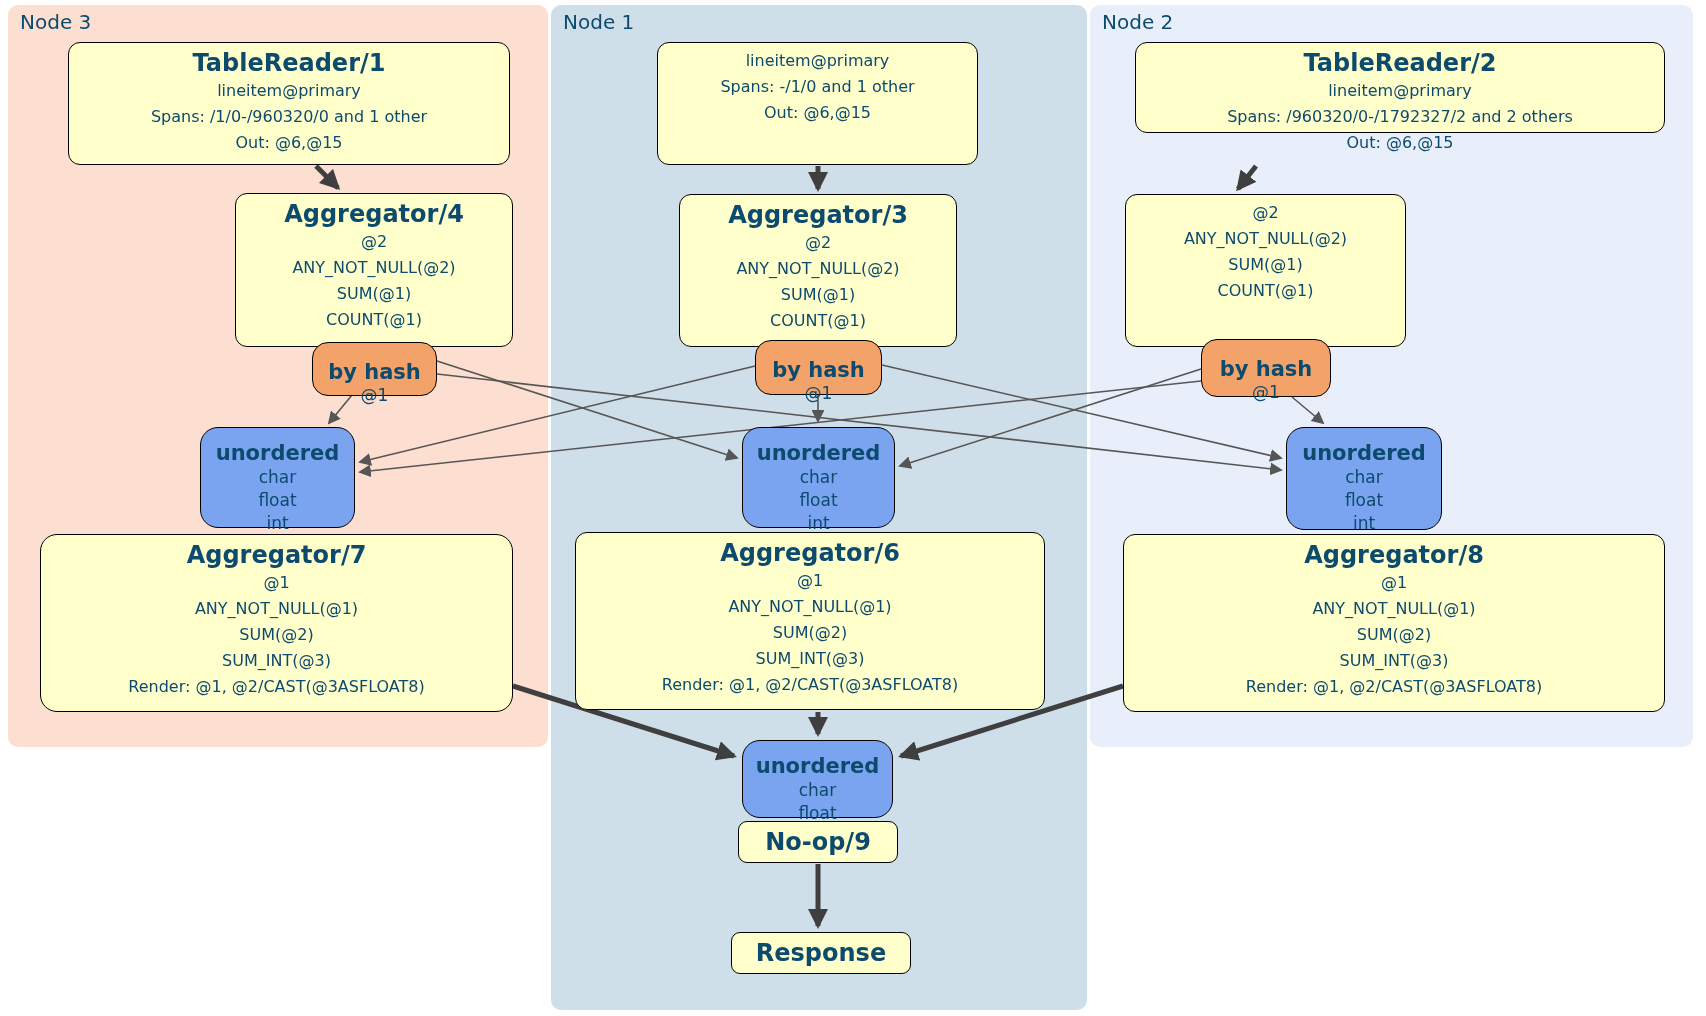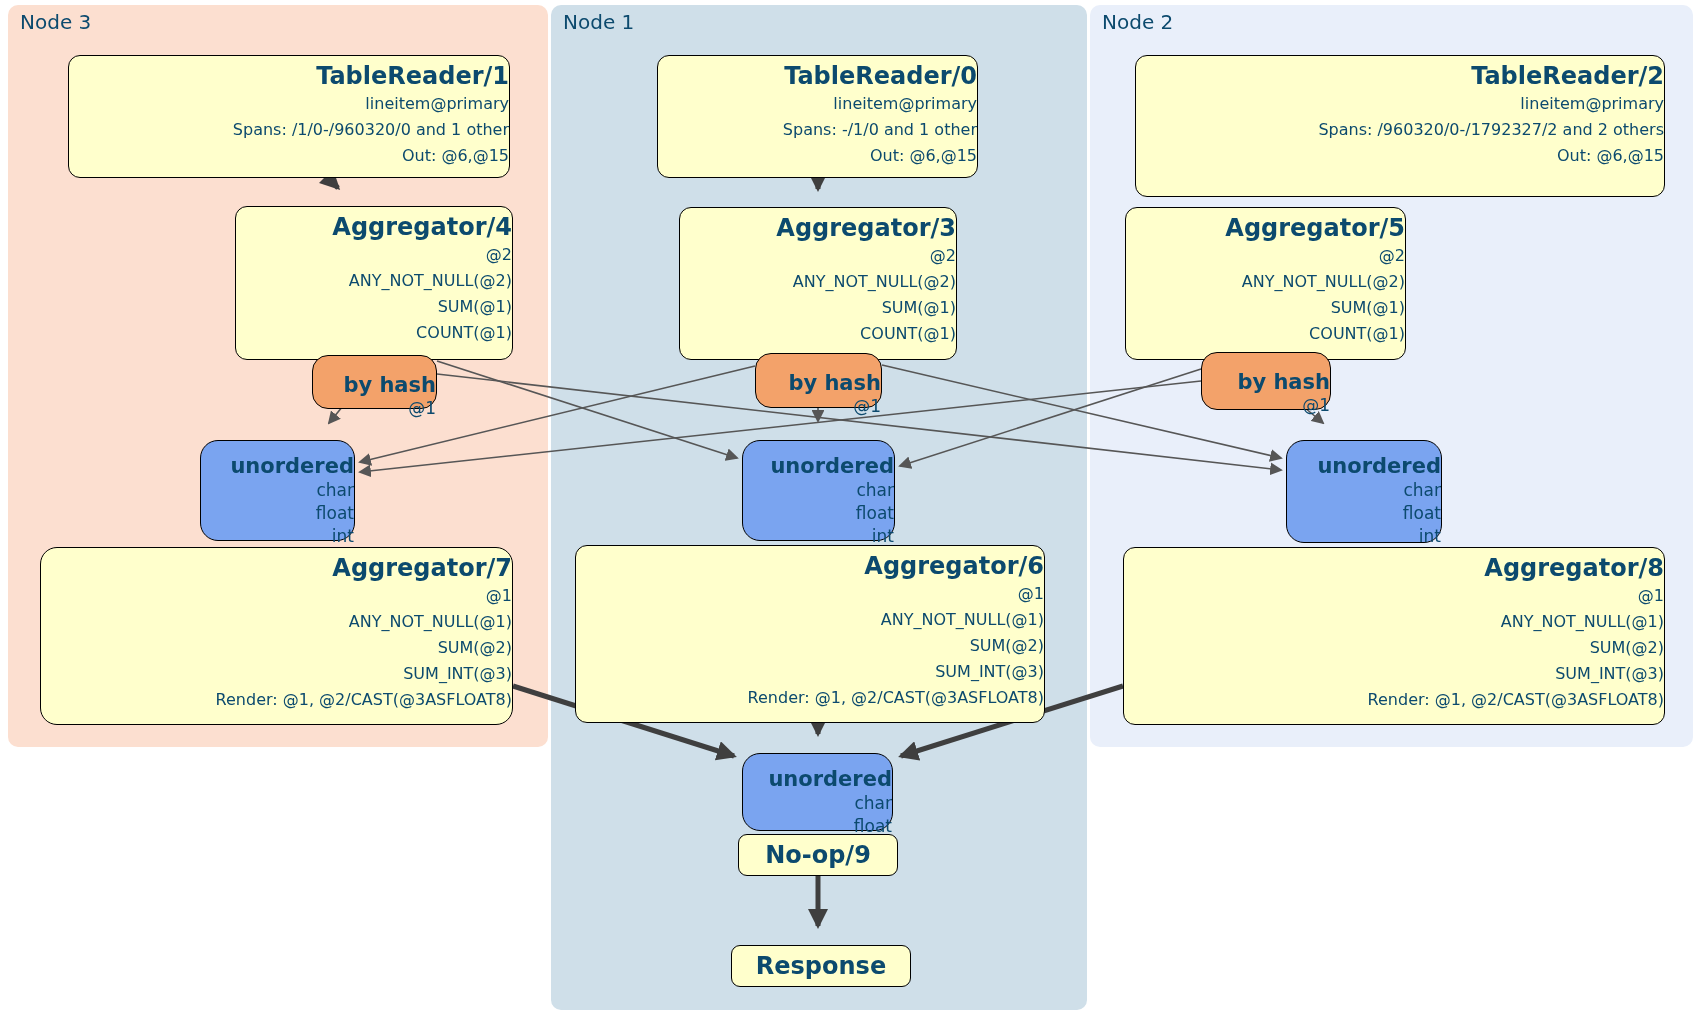--- a/index.html
+++ b/index.html
@@ -5,22 +5,22 @@
   html,body{margin:0;padding:0;background:#ffffff;}
   #canvas{
     position:relative;width:1706px;height:1016px;overflow:hidden;
     font-family:"DejaVu Sans","Liberation Sans",sans-serif;color:#0c4a6e;
   }
   .band{position:absolute;border-radius:10px;z-index:0;}
   .band-label{position:absolute;font-size:20px;z-index:2;}
   #edges{position:absolute;left:0;top:0;z-index:1;}
   .box{
     position:absolute;box-sizing:border-box;z-index:2;
-    border:1.6px solid var(--box-border);text-align:right;
-    background:var(--box-yellow);border-radius:12px;padding-top:5px;margin-top:13px;
+    border:1.6px solid var(--box-border);text-align:center;
+    background:var(--box-yellow);border-radius:12px;padding-top:5px;
   }
   .box .title{font-weight:bold;font-size:24px;line-height:30px;white-space:nowrap;}
   .box .line{font-size:16px;line-height:26px;white-space:nowrap;}
   .router{
     background:var(--box-orange);border-radius:16px;z-index:3;padding-top:16px;
   }
   .router .title{font-size:21px;line-height:26px;}
   .router .line{font-size:17px;line-height:21px;}
   .sync{
     background:var(--box-blue);border-radius:18px;padding-top:12px;
@@ -76,26 +76,25 @@
     </g>
   </svg>
 
   <div class="box" style="left:68px;top:42px;width:442px;height:123px;">
     <div class="title">TableReader/1</div>
     <div class="line">lineitem@primary</div>
     <div class="line">Spans: /1/0-/960320/0 and 1 other</div>
     <div class="line">Out: @6,@15</div>
   </div>
   <div class="box" style="left:657px;top:42px;width:321px;height:123px;">
-    <div class="title">TableReader/0</div>
     <div class="line">lineitem@primary</div>
     <div class="line">Spans: -/1/0 and 1 other</div>
     <div class="line">Out: @6,@15</div>
   </div>
-  <div class="box" style="left:1135px;top:42px;width:530px;height:142px;">
+  <div class="box" style="left:1135px;top:42px;width:530px;height:91px;">
     <div class="title">TableReader/2</div>
     <div class="line">lineitem@primary</div>
     <div class="line">Spans: /960320/0-/1792327/2 and 2 others</div>
     <div class="line">Out: @6,@15</div>
   </div>
 
   <div class="box" style="left:235px;top:193px;width:278px;height:154px;">
     <div class="title">Aggregator/4</div>
     <div class="line">@2</div>
     <div class="line">ANY_NOT_NULL(@2)</div>
@@ -103,21 +102,20 @@
     <div class="line">COUNT(@1)</div>
   </div>
   <div class="box" style="left:679px;top:194px;width:278px;height:153px;">
     <div class="title">Aggregator/3</div>
     <div class="line">@2</div>
     <div class="line">ANY_NOT_NULL(@2)</div>
     <div class="line">SUM(@1)</div>
     <div class="line">COUNT(@1)</div>
   </div>
   <div class="box" style="left:1125px;top:194px;width:281px;height:153px;">
-    <div class="title">Aggregator/5</div>
     <div class="line">@2</div>
     <div class="line">ANY_NOT_NULL(@2)</div>
     <div class="line">SUM(@1)</div>
     <div class="line">COUNT(@1)</div>
   </div>
 
   <div class="box router" style="left:312px;top:342px;width:125px;height:54px;">
     <div class="title">by hash</div>
     <div class="line">@1</div>
   </div>

